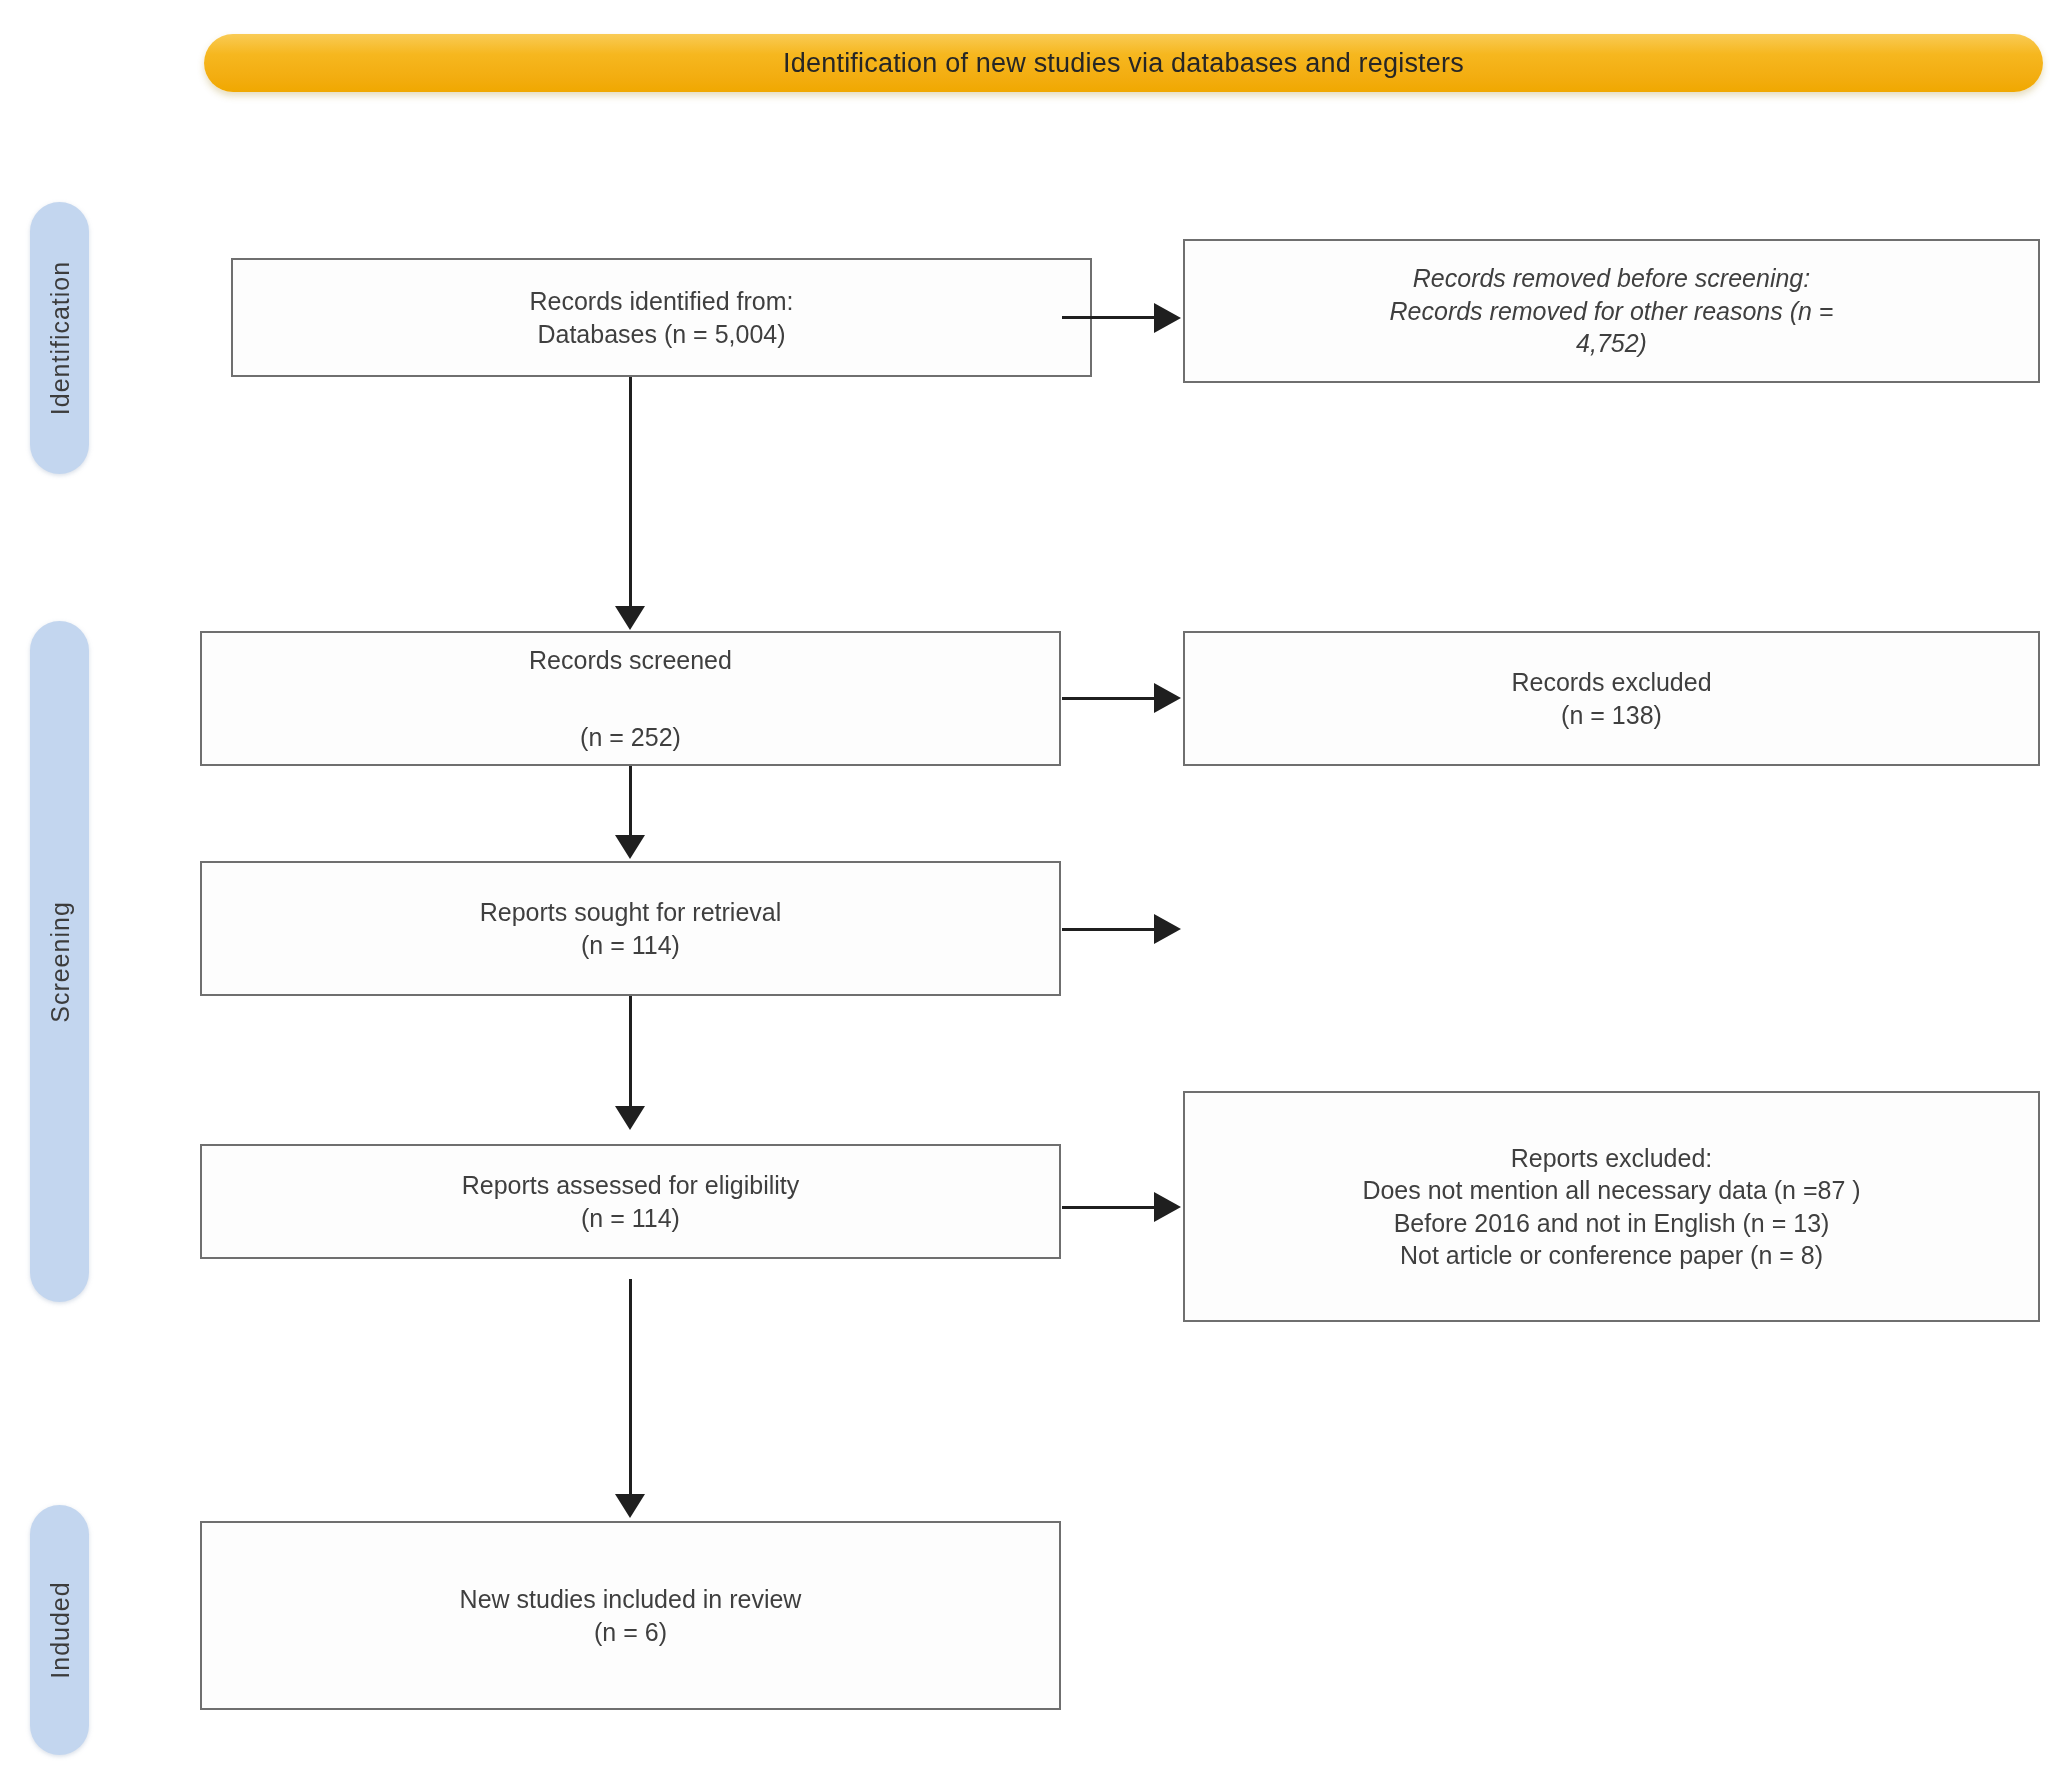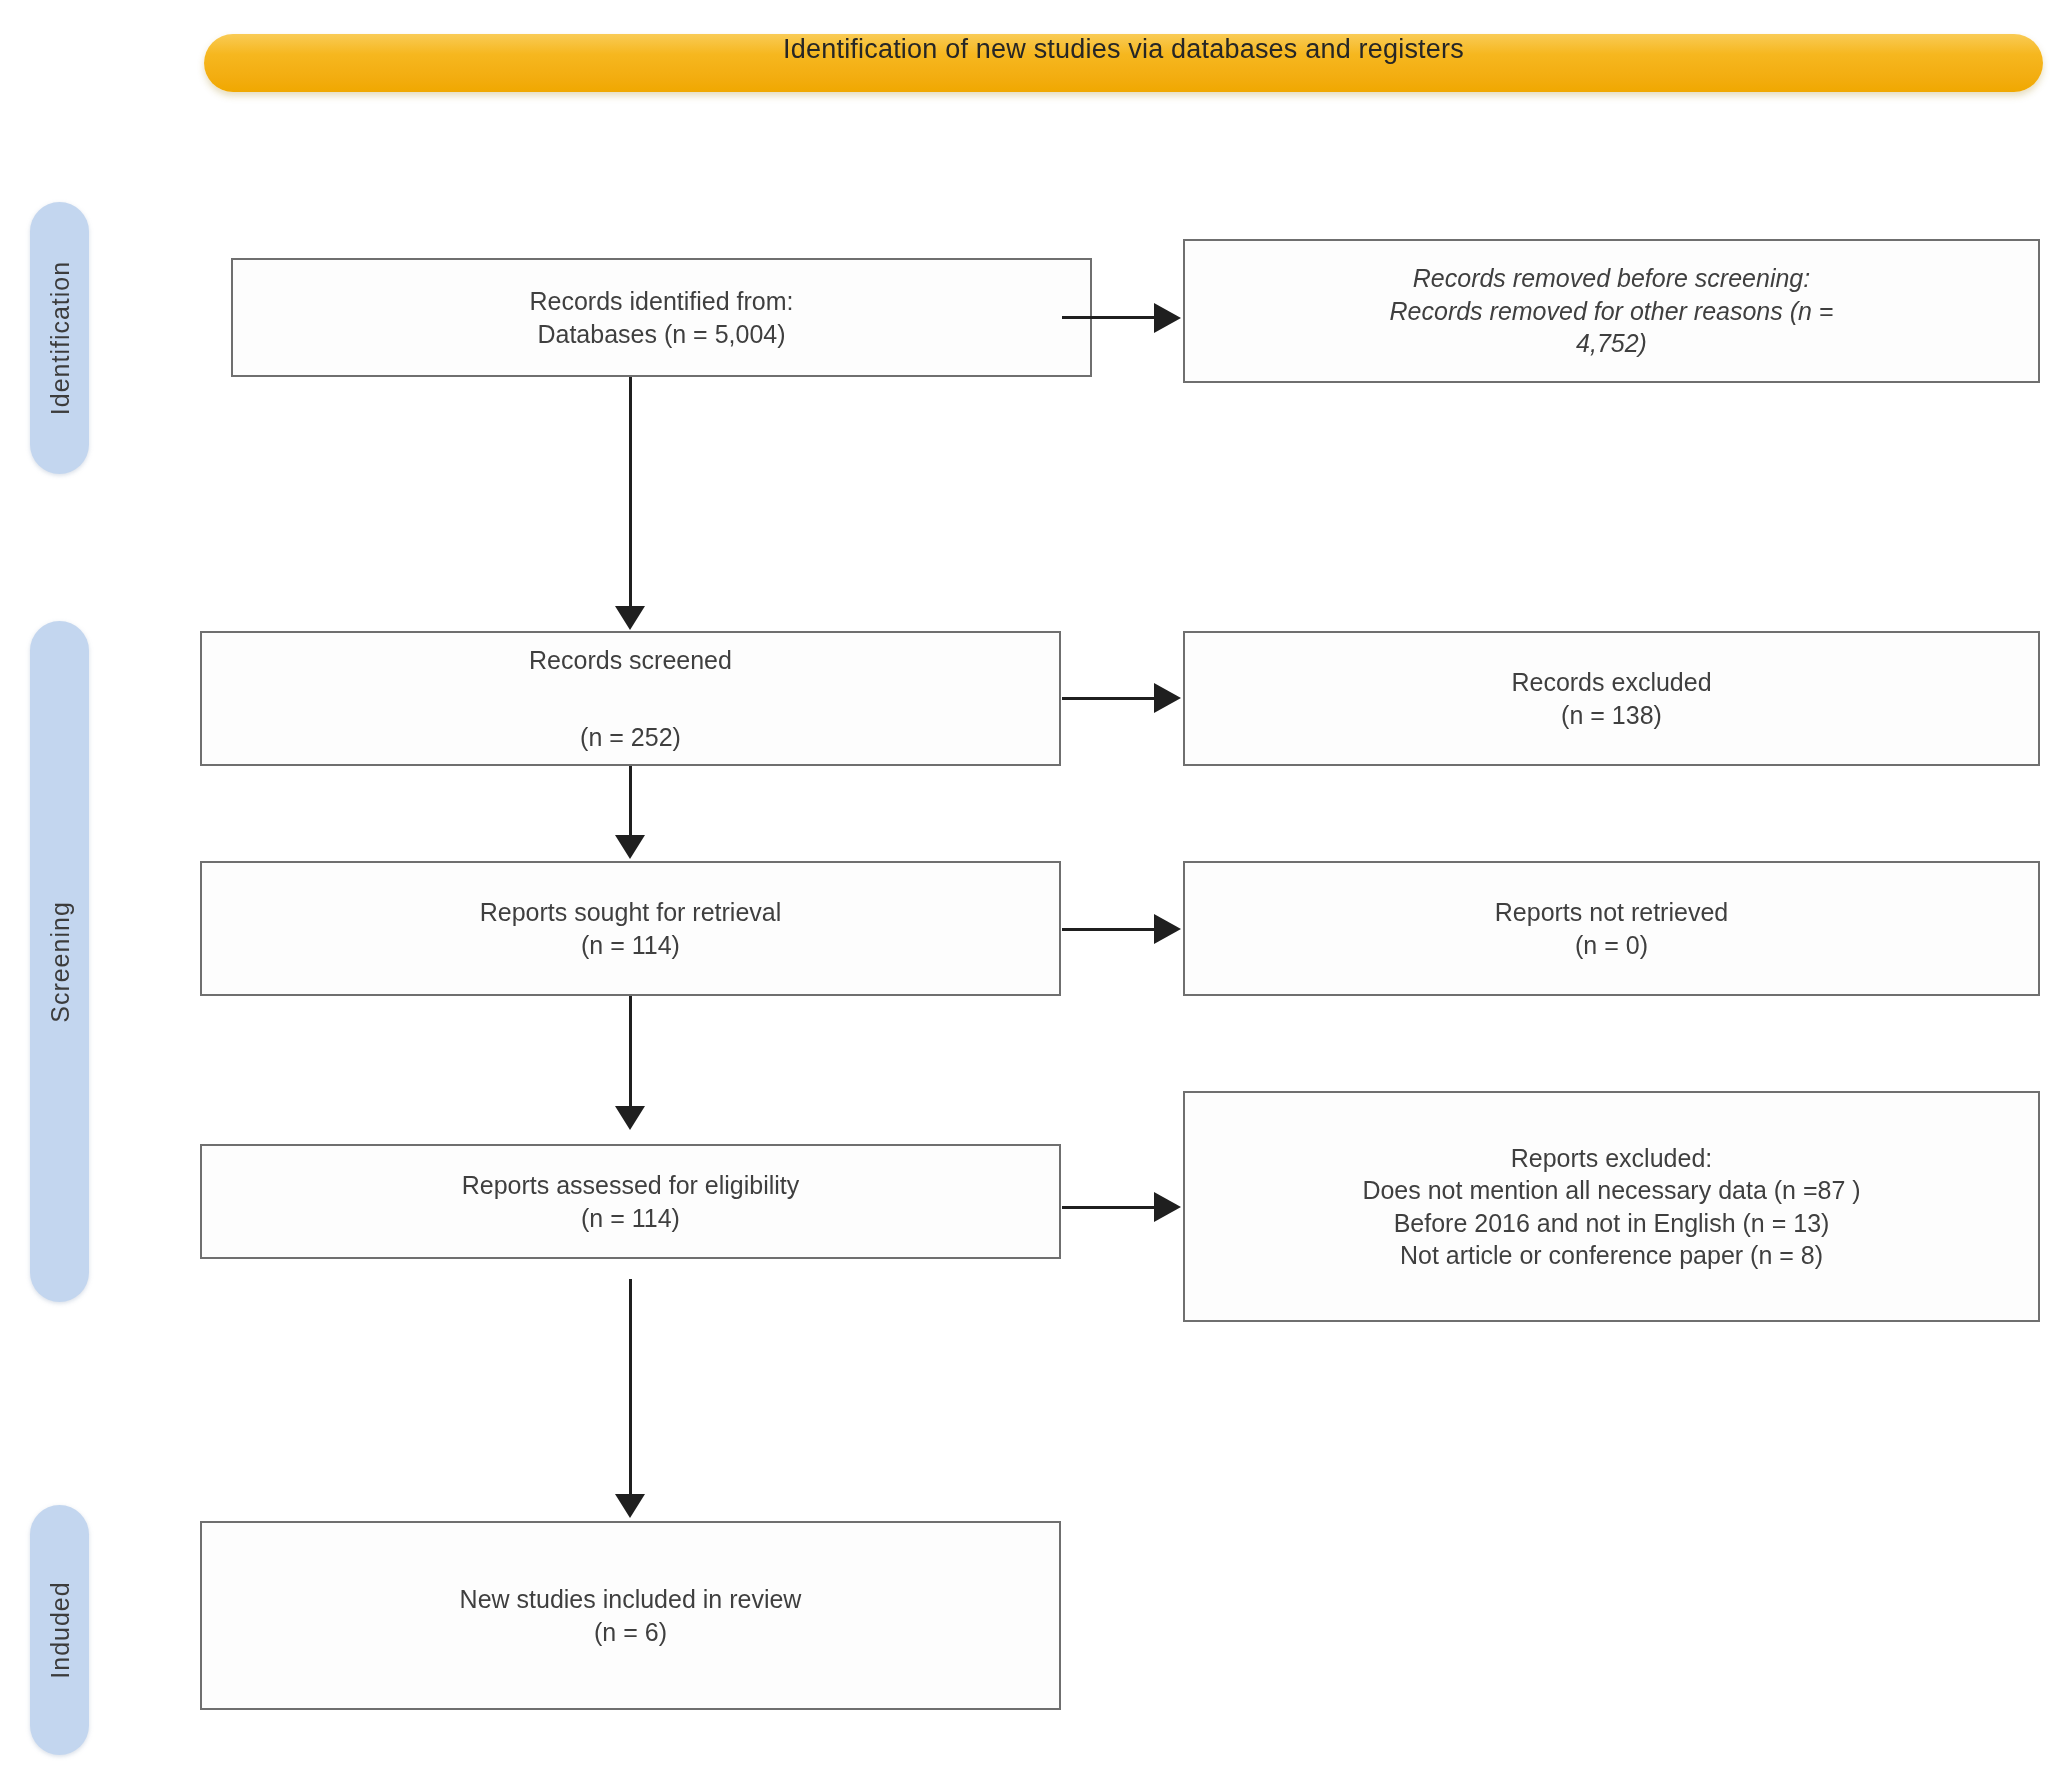--- a/index.html
+++ b/index.html
@@ -23,20 +23,21 @@
   .banner {
     position: absolute;
     left: 204px;
     top: 34px;
     width: 1839px;
     height: 58px;
     background: linear-gradient(180deg, #f9cb55 0%, #f6b71f 35%, #f3ad10 75%, #f0a800 100%);
     border-radius: 29px;
     box-shadow: 0 4px 7.2px rgba(170,140,40,0.30);
     display: flex;
+    align-items: center;
     justify-content: center;
   }
   .banner-text {
     font-size: 27px;
     color: #262626;
     letter-spacing: 0.2px;
     text-align: center;
     white-space: nowrap;
   }
 
@@ -184,24 +185,20 @@
   <div class="box box-right" id="box-excluded">
     <div class="line">Records excluded</div>
     <div class="line">(n = 138)</div>
   </div>
 
   <div class="box box-left" id="box-sought">
     <div class="line">Reports sought for retrieval</div>
     <div class="line">(n = 114)</div>
   </div>
 
-  <div class="box box-right" id="box-notretr">
-    <div class="line">Reports not retrieved</div>
-    <div class="line">(n = 0)</div>
-  </div>
 
   <div class="box box-left" id="box-assessed">
     <div class="line">Reports assessed for eligibility</div>
     <div class="line">(n = 114)</div>
   </div>
 
   <div class="box box-right" id="box-repexcluded">
     <div class="line">Reports excluded:</div>
     <div class="line">Does not mention all necessary data (n =87 )</div>
     <div class="line">Before 2016 and not in English (n = 13)</div>

